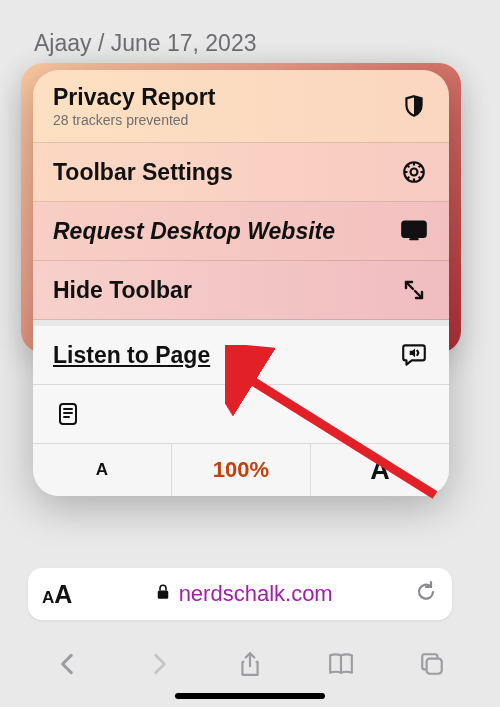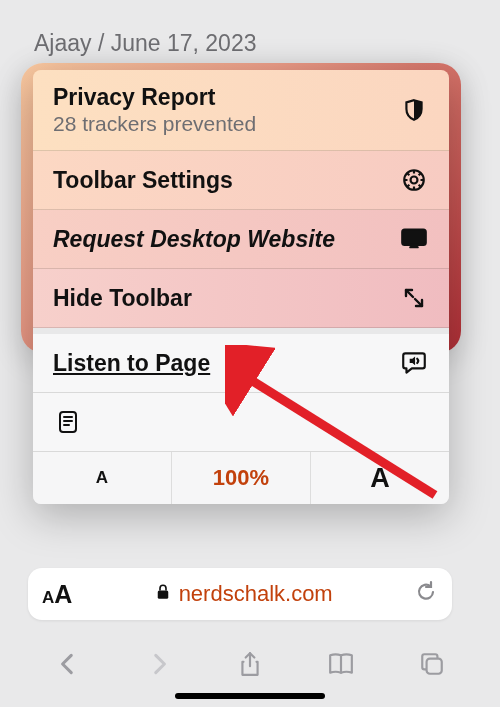--- a/index.html
+++ b/index.html
@@ -31,21 +31,21 @@
       background: linear-gradient(135deg, #f9c9a0 0%, #ea9c87 35%, #b02e36 100%);
       box-shadow: 0 8px 30px rgba(0,0,0,0.15);
       top: 63px;
     }
 
     .menu {
       position: absolute;
       top: 70px;
       left: 33px;
       width: 416px;
-      border-radius: 8px;
+      border-radius: 26px;
       overflow: hidden;
       box-shadow: 0 12px 40px rgba(0,0,0,0.25);
     }
 
     .menu-item {
       position: relative;
       display: flex;
       align-items: center;
       justify-content: space-between;
       padding: 14px 20px;
@@ -57,21 +57,21 @@
     }
     .menu-item.tint1 { background: linear-gradient(90deg, #fde0c1 0%, #fbd6c0 100%); }
     .menu-item.tint2 { background: linear-gradient(90deg, #fcd8c3 0%, #f7cbc2 100%); }
     .menu-item.tint3 { background: linear-gradient(90deg, #f8cfc4 0%, #f2c0c0 100%); font-style: italic; }
     .menu-item.tint4 { background: linear-gradient(90deg, #f7d0cb 0%, #f0bcc0 100%); gap: 35px; }
     .menu-item.light { background: #f7f7f8; }
     .menu-item.thicktop { border-top: 6px solid rgba(0,0,0,0.06); text-decoration: underline; }
 
     .menu-item .labelcol { display: flex; flex-direction: column; }
     .menu-item .sub {
-      font-size: 21px;
+      font-size: 14px;
       font-weight: 400;
       color: #6e6e72;
       margin-top: 1px;
     }
     .menu-item .icon {
       width: 30px;
       height: 30px;
       display: flex;
       align-items: center;
       justify-content: center;
@@ -131,21 +131,21 @@
     }
     .addressbar .aa .s { font-size: 17px; }
     .addressbar .aa .l { font-size: 25px; }
     .addressbar .center {
       flex: 1;
       display: flex;
       align-items: flex-end;
       justify-content: center;
       gap: 7px;
       font-size: 22px;
-      color: #c2410c;
+      color: #a21caf;
     }
     .addressbar .reload { color: #8a8a8e; }
 
     
     .toolbar {
       position: absolute;
       top: 636px;
       left: 0;
       width: 500px;
       height: 56px;

